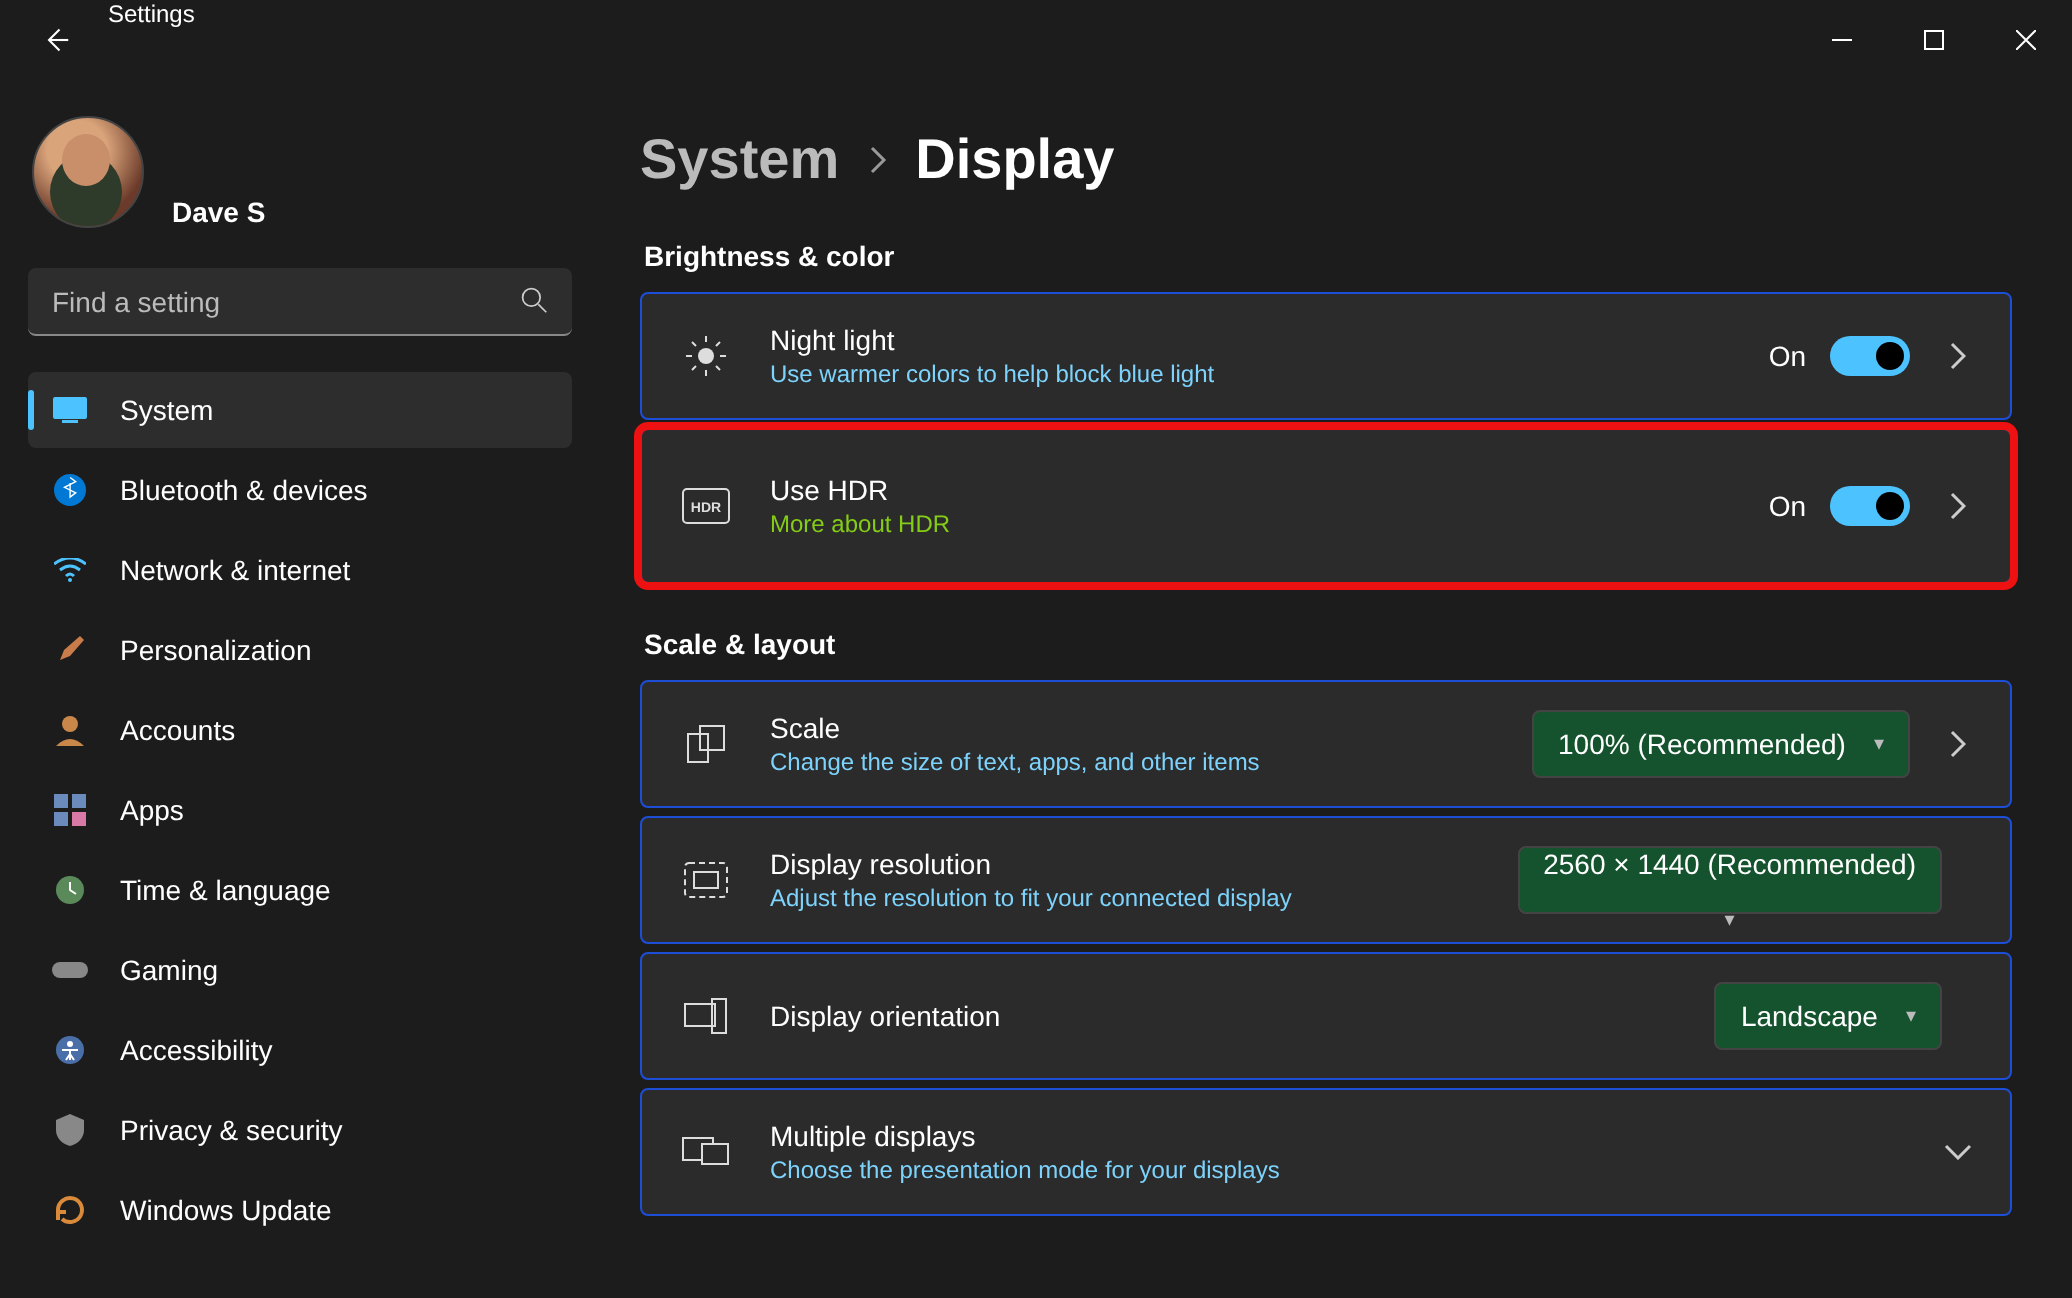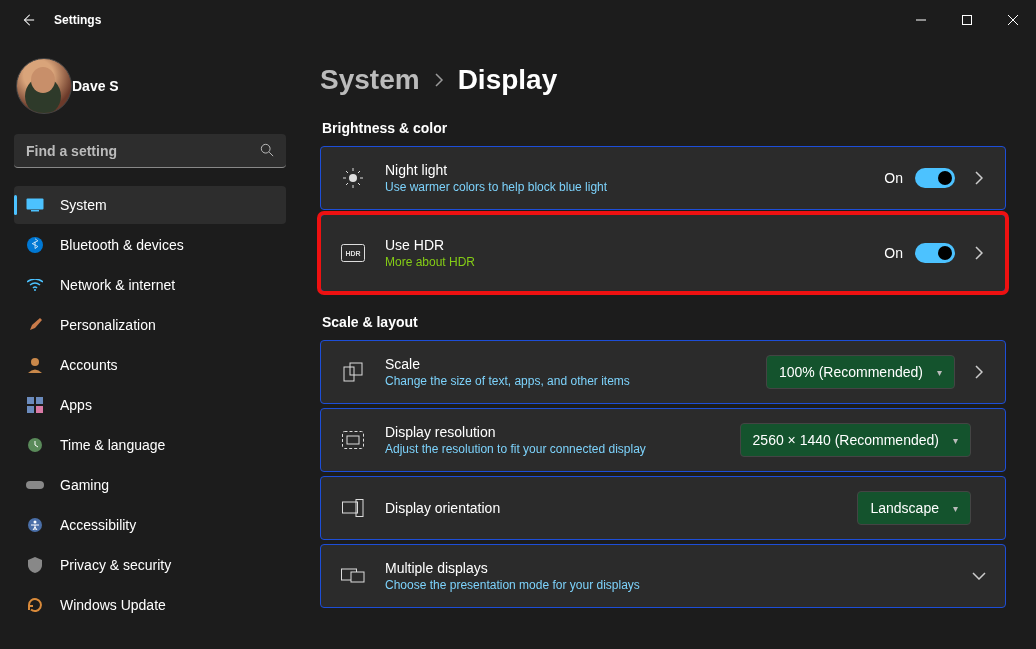--- a/index.html
+++ b/index.html
@@ -1,33 +1,33 @@
 <!DOCTYPE html>
 <html><head>
 <meta charset="utf-8">
 <style>
 * { margin: 0; padding: 0; box-sizing: border-box; font-family: "Segoe UI", sans-serif; }
 body { background: #1c1c1c; color: #ffffff; width: 1036px; height: 649px; overflow: hidden; }
 
-.titlebar { height: 40px; display: flex; align-items: center; padding-left: 8px; font-weight: bold; }
+.titlebar { height: 40px; display: flex; padding-left: 8px; }
 .back-btn { width: 40px; height: 40px; display: flex; align-items: center; justify-content: center; color: #ccc; }
 .title { font-size: 12px; margin-left: 6px; color: #fff; }
 .win-controls { margin-left: auto; display: flex; }
 .win-btn { width: 46px; height: 40px; display: flex; align-items: center; justify-content: center; color: #fff; }
 
 .layout { display: flex; height: calc(100% - 40px); }
 
 .sidebar { width: 300px; padding: 10px 14px 0 14px; }
-.profile { display: flex; align-items: center; margin: 8px 0 20px 2px; }
+.profile { display: flex; align-items: flex-end; gap: 14px; margin: 8px 0 20px 2px; }
 .avatar { width: 56px; height: 56px; border-radius: 50%; background: radial-gradient(circle at 40% 30%, #d9a47a 0 30%, #6b3a2a 70%); border: 1px solid #444; position: relative; overflow: hidden; }
 .avatar::after { content: ""; position: absolute; top: 8px; left: 14px; width: 24px; height: 26px; background: #c88f6a; border-radius: 50%; box-shadow: 0 16px 0 6px #2e3a2a; }
 .username { font-size: 14px; font-weight: 600; }
 
 .search { position: relative; margin-bottom: 18px; }
-.search input { width: 100%; height: 34px; background: #2d2d2d; border: none; border-bottom: 1px solid #888; border-radius: 4px; padding: 0 36px 0 12px; color: #fca5a5; font-size: 14px; outline: none; font-weight: bold; }
+.search input { width: 100%; height: 34px; background: #2d2d2d; border: none; border-bottom: 1px solid #888; border-radius: 4px; padding: 0 36px 0 12px; color: #fca5a5; font-size: 14px; outline: none; }
 .search input::placeholder { color: #bbb; }
 .search .sicon { position: absolute; right: 12px; top: 9px; color: #ccc; }
 
 .nav { display: flex; flex-direction: column; gap: 2px; }
 .nav-item { display: flex; align-items: center; gap: 16px; height: 38px; padding: 0 12px; border-radius: 4px; font-size: 14px; color: #fff; position: relative; }
 .nav-item.selected { background: #2d2d2d; }
 .nav-item.selected::before { content: ""; position: absolute; left: 0; top: 9px; width: 3px; height: 20px; background: #4cc2ff; border-radius: 2px; }
 .nicon { width: 18px; display: flex; justify-content: center; }
 
 .main { flex: 1; padding: 24px 30px 0 20px; overflow-y: auto; }
@@ -45,21 +45,21 @@
 .card-body { margin-left: 18px; flex: 1; }
 .card-title { font-size: 14px; }
 .card-sub { font-size: 12px; color: #7dd3fc; margin-top: 2px; }
 .card-link { font-size: 12px; color: #84cc16; margin-top: 2px; }
 .toggle-label { font-size: 14px; margin-right: 12px; }
 .toggle { width: 40px; height: 20px; background: #4cc2ff; border-radius: 10px; position: relative; margin-right: 16px; }
 .toggle::after { content: ""; position: absolute; right: 3px; top: 3px; width: 14px; height: 14px; background: #000; border-radius: 50%; }
 .chev { color: #ccc; width: 16px; display:flex; justify-content:center; }
 
 .select { background: #14532d; border: 1px solid #444; border-radius: 4px; height: 34px; padding: 0 12px; display: flex; align-items: center; gap: 14px; font-size: 14px; margin-right: 16px; }
-.select.wide { min-width: 210px; }
+.select.wide { min-width: 210px; flex-direction: column; }
 .select.narrow { min-width: 112px; }
 .select .dd { color: #bbb; font-size: 10px; }
 
 svg { display: block; }
 </style>
 </head>
 <body>
 
 <div class="titlebar">
   <div class="back-btn">

